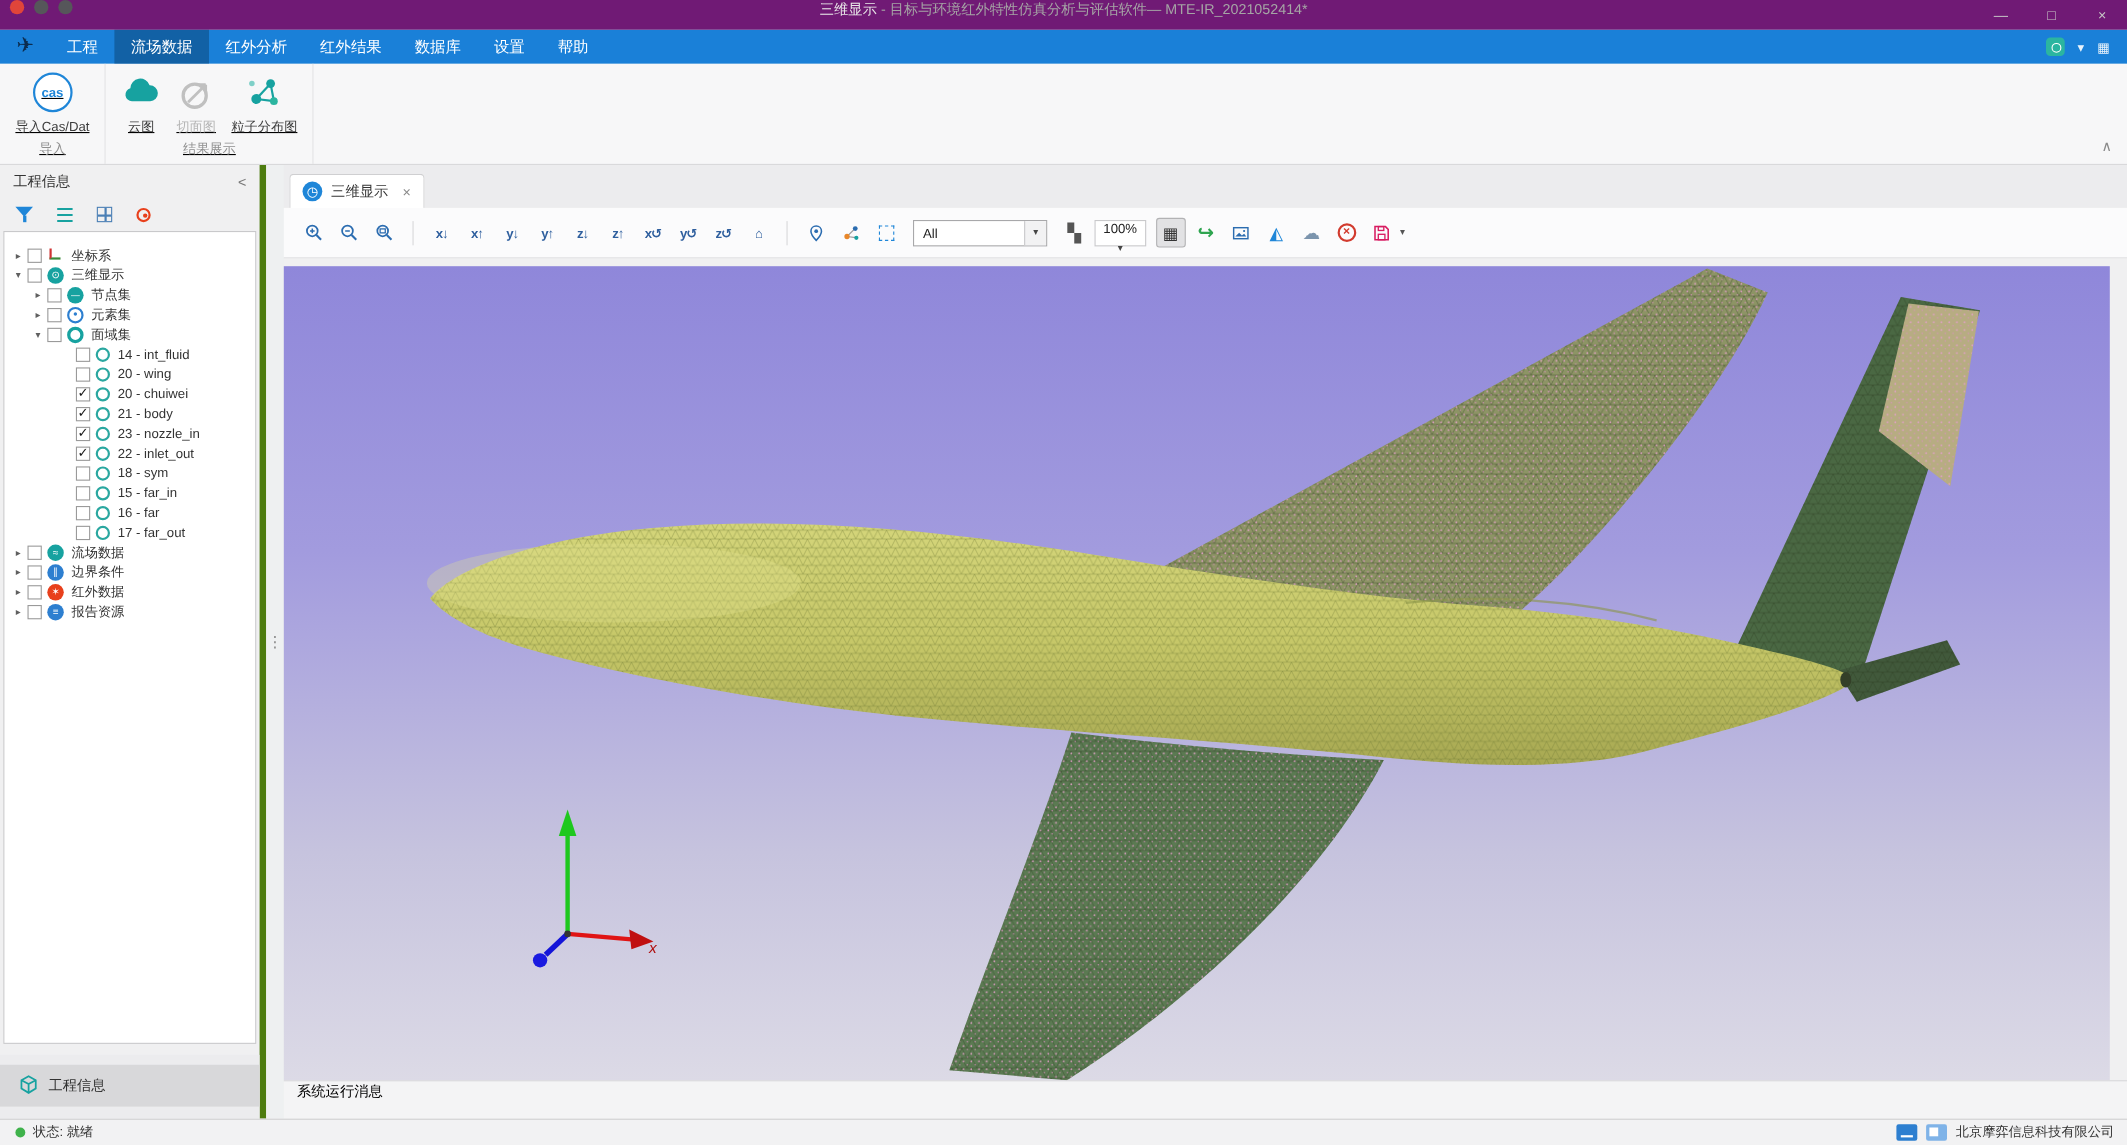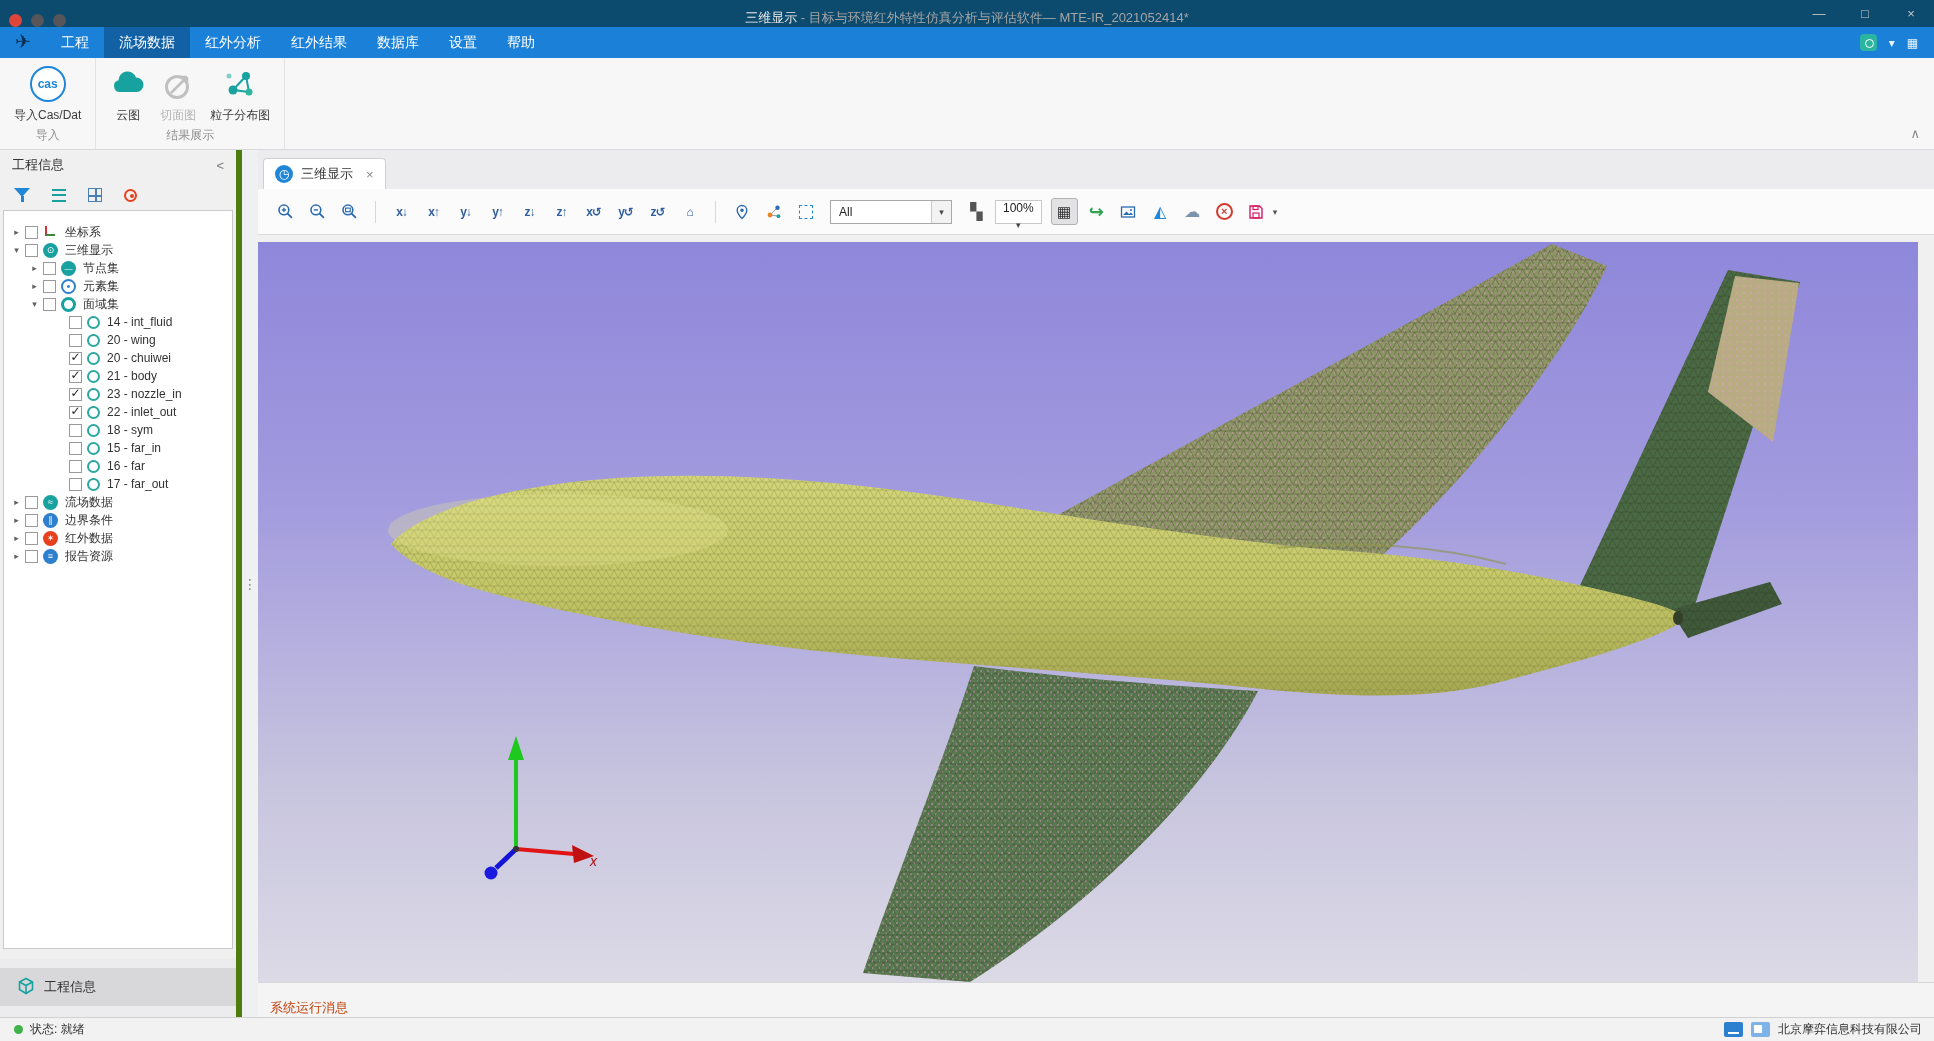--- a/index.html
+++ b/index.html
@@ -1,20 +1,20 @@
 <!DOCTYPE html>
 <html><head>
 <meta charset="utf-8">
 <style>
   html,body{margin:0;padding:0;background:#777;}
   *{box-sizing:border-box;font-family:"Liberation Sans","DejaVu Sans",sans-serif;}
   #app{position:relative;width:1934px;height:1041px;background:#f0f0f1;overflow:hidden;display:flex;flex-direction:column;}
 
   
-  .titlebar{height:27px;background:#0c4a6e;display:flex;align-items:flex-end;position:relative;flex:none;}
+  .titlebar{height:27px;background:#701a75;display:flex;align-items:flex-start;position:relative;flex:none;}
   .tl-dots{display:flex;gap:9px;margin-left:9px;z-index:2;}
   .dot{width:13px;height:13px;border-radius:50%;}
   .dot.red{background:#e0453a;}
   .dot.gray{background:#56565a;}
   .titletext{position:absolute;left:0;right:0;text-align:center;font-size:13px;pointer-events:none;}
   .titletext .t1{color:#e9e9e9;}
   .titletext .t2{color:#a5a5a5;}
   .wcontrols{margin-left:auto;display:flex;z-index:2;}
   .wbtn{width:46px;height:27px;display:flex;align-items:center;justify-content:center;color:#c6c6c6;font-size:13px;cursor:default;}
 
@@ -22,21 +22,21 @@
   .menubar{height:31px;background:#1a80d8;display:flex;align-items:center;color:#fff;flex:none;}
   .logo{width:46px;text-align:center;font-size:19px;color:#0c2c4e;transform:translateY(-1px);}
   .mi{padding:0 15px;height:31px;line-height:31px;font-size:14px;cursor:default;}
   .mi.active{background:#1261a5;}
   .menu-right{margin-left:auto;display:flex;align-items:center;gap:12px;margin-right:16px;}
   .mr-teal{width:17px;height:17px;border-radius:4px;background:#2bb5a0;position:relative;}
   .mr-teal::after{content:"";position:absolute;left:5px;top:5px;width:7px;height:7px;border:1.5px solid #fff;border-radius:50%;}
   .mr-glyph{color:#eaf3fb;font-size:12px;}
 
   
-  .ribbon{height:92px;background:#f7f7f8;border-bottom:1px solid #d9d9db;display:flex;position:relative;flex:none;}
+  .ribbon{height:92px;background:#f7f7f8;border-bottom:1px solid #d9d9db;display:flex;position:relative;flex:none;text-decoration:underline;}
   .rgroup{display:flex;flex-direction:column;border-right:1px solid #e3e3e5;padding:8px 12px 0 12px;}
   .rbuttons{display:flex;gap:10px;flex:1;align-items:flex-start;}
   .rbtn{display:flex;flex-direction:column;align-items:center;gap:5px;background:none;border:none;font-size:12px;color:#3c3c3c;padding:0 2px;cursor:default;}
   .rbtn.disabled{color:#b5b5b5;}
   .ric{width:36px;height:36px;display:flex;align-items:center;justify-content:center;}
   .ric.cas{border:2.5px solid #1f86d8;border-radius:50%;background:#fff;color:#1f86d8;font-weight:bold;font-size:12px;}
   .rgl{font-size:12px;color:#8f8f8f;text-align:center;padding:3px 0 5px;}
   .ribbon-collapse{position:absolute;right:14px;bottom:8px;color:#8a8a8a;font-size:13px;}
 
   
@@ -111,21 +111,21 @@
   .vzoom{height:24px;border:1px solid #c9c9cb;background:#fff;display:flex;align-items:center;gap:5px;padding:0 7px;font-size:12px;color:#222;margin-right:4px;flex-direction:column;}
   .vzoom .car{font-size:9px;color:#444;}
   .redx{width:17px;height:17px;border:2px solid #d23b2e;border-radius:50%;color:#d23b2e;font-size:11px;font-weight:bold;display:flex;align-items:center;justify-content:center;line-height:1;}
   .boxsel{width:14px;height:14px;border:1.5px dashed #1f86d8;}
   .savewrap{display:flex;align-items:center;gap:3px;}
 
   .viewwrap{flex:1;background:#f0f0f1;padding:7px 16px 0 0;min-height:0;}
   .viewport{width:100%;height:100%;position:relative;background:linear-gradient(180deg,#8f87da 0%,#a29bde 35%,#c6c3de 72%,#dcdae6 100%);cursor:crosshair;}
   .viewport svg{position:absolute;inset:0;width:100%;height:100%;}
 
-  .msgbar{height:35px;background:#f4f4f5;border-top:1px solid #d8d8da;display:flex;align-items:flex-end;padding-left:12px;font-size:13px;color:#c2410c;flex:none;}
+  .msgbar{height:35px;background:#f4f4f5;border-top:1px solid #d8d8da;display:flex;align-items:flex-start;padding-left:12px;font-size:13px;color:#000000;flex:none;}
 
   
   .statusbar{height:24px;background:#f2f2f3;border-top:1px solid #d0d0d2;display:flex;align-items:center;font-size:12px;color:#333;flex:none;}
   .sdot{width:9px;height:9px;border-radius:50%;background:#3fb24b;margin:0 7px 0 14px;}
   .sb-right{margin-left:auto;display:flex;align-items:center;gap:8px;margin-right:12px;padding-left:16px;}
   .sb-ic1{width:19px;height:15px;background:#2d7fd0;border-radius:2px;position:relative;}
   .sb-ic1::after{content:"";position:absolute;left:4px;bottom:3px;width:11px;height:2px;background:#fff;}
   .sb-ic2{width:19px;height:15px;background:#7fb3e8;border-radius:2px;position:relative;}
   .sb-ic2::after{content:"";position:absolute;left:3px;top:3px;width:8px;height:8px;background:#fff;}
 </style>

